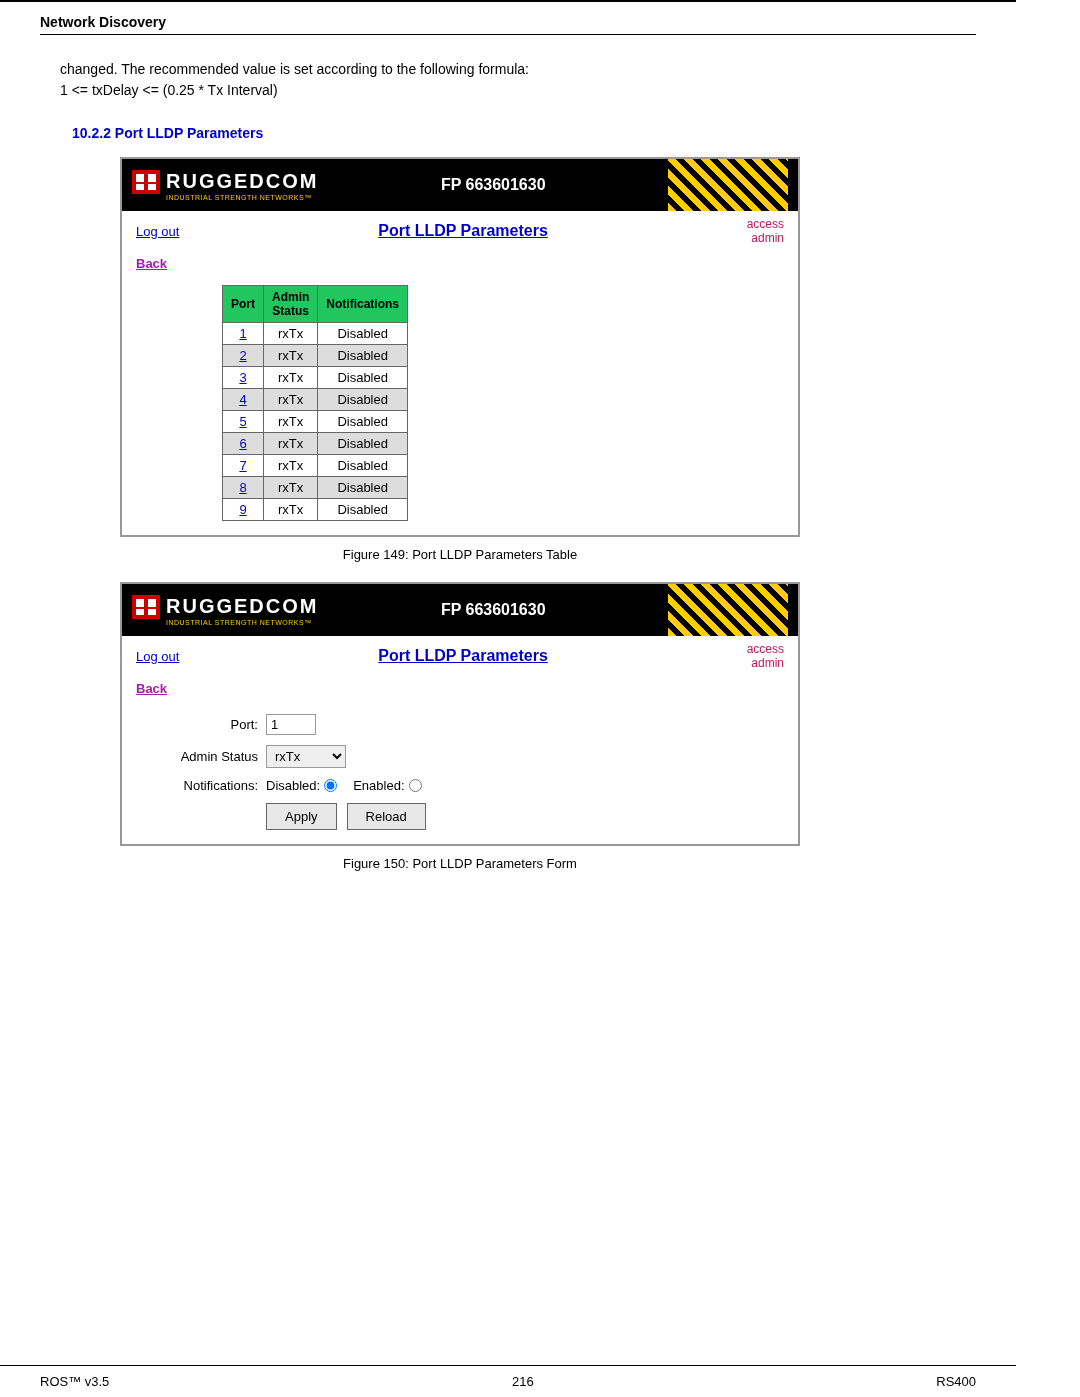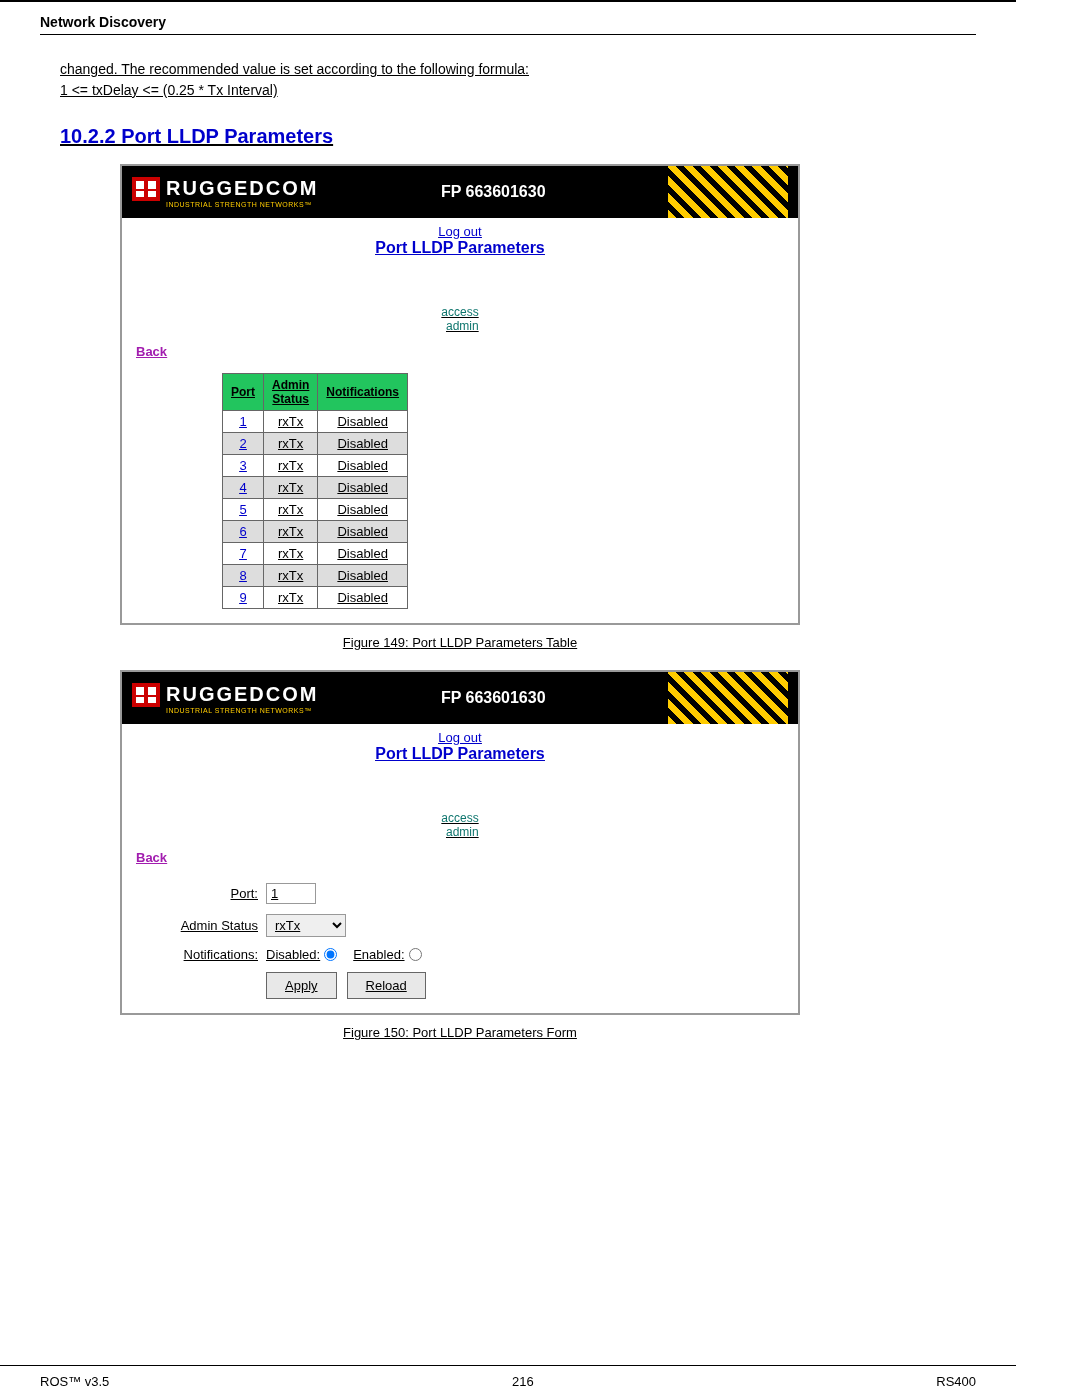--- a/index.html
+++ b/index.html
@@ -41,35 +41,35 @@
     .divider-line {
       width: 100%;
       height: 1px;
       background: #000;
       margin: 4px 0 0 0;
     }
 
     .content-area {
       padding: 20px 72px 20px 60px;
       flex: 1;
-      text-decoration: underline;
     }
 
     .intro-text {
       font-size: 14px;
       margin-bottom: 24px;
       text-align: justify;
       line-height: 1.5;
     }
 
     .section-heading {
-      font-size: 20px;
+      font-size: 14px;
       font-weight: bold;
       color: #0000cc;
       margin-bottom: 16px;
+      margin-left: 12px;
     }
 
     
     .device-panel {
       border: 2px solid #999;
       margin-bottom: 10px;
       background: #fff;
       width: 680px;
       margin-left: 60px;
     }
@@ -133,21 +133,20 @@
         #000 12px
       );
     }
 
     .panel-nav {
       display: flex;
       align-items: center;
       justify-content: space-between;
       padding: 6px 14px;
       background: #fff;
-      flex-direction: column;
     }
 
     .nav-left {
       display: flex;
       align-items: center;
       gap: 30px;
     }
 
     .nav-link {
       color: #0000cc;
@@ -160,22 +159,21 @@
       color: #0000cc;
       font-weight: bold;
       font-size: 16px;
       text-decoration: underline;
       text-align: center;
     }
 
     .nav-right {
       text-align: right;
       font-size: 12px;
-      color: #0f766e;
-      margin-top: 48px;
+      color: #be185d;
     }
 
     .panel-back {
       padding: 4px 14px 8px 14px;
       background: #fff;
     }
 
     .back-link {
       color: #a21caf;
       text-decoration: underline;

